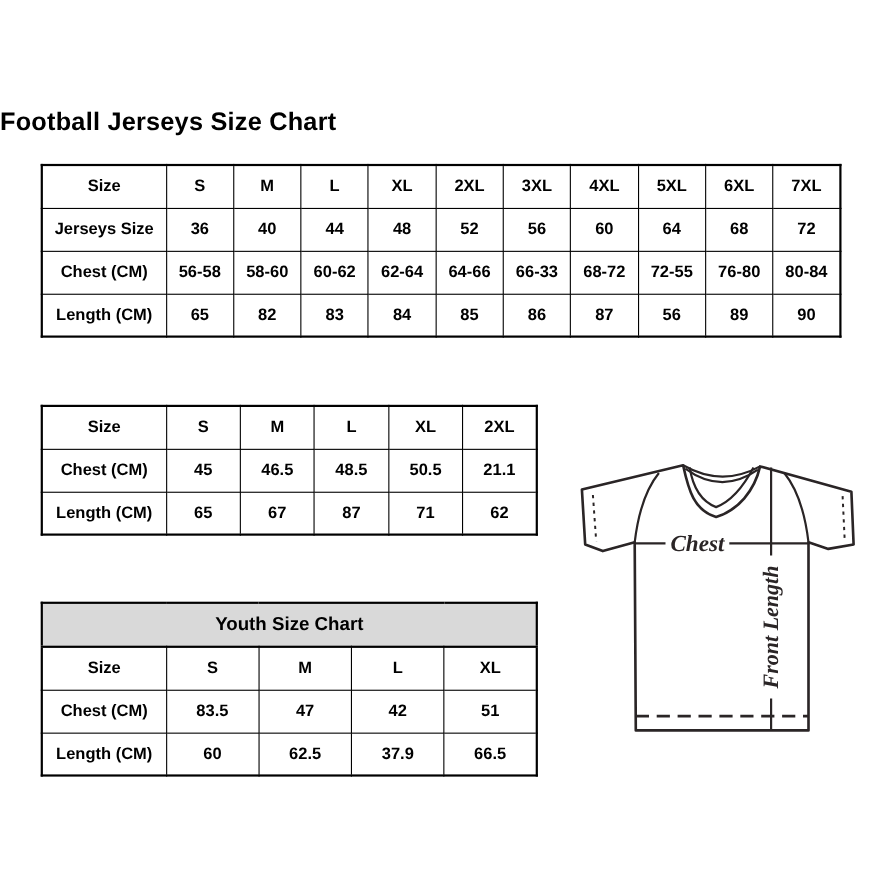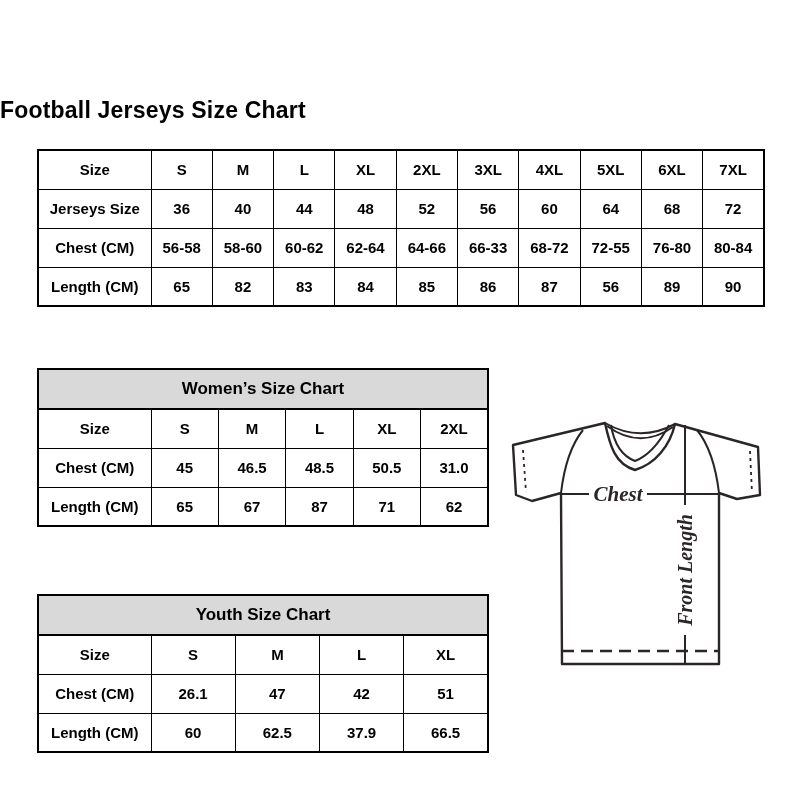--- a/index.html
+++ b/index.html
@@ -20,23 +20,23 @@
   .size-table th, .size-table td {
     border: 1px solid #000; text-align: center; vertical-align: middle;
     color: #000; font-weight: 700; padding: 0; overflow: hidden; white-space: nowrap;
   }
   .size-table th.chart-header {
     background: #d9d9d9; font-size: 17px; height: 40px; border-bottom: 2px solid #000;
   }
   .size-table td { font-size: 15px; height: 39px; }
   .mens   { left: 37px; top: 149px; width: 728px; }
   .womens { left: 37px; top: 368px; width: 452px; }
-  .youth  { left: 37px; top: 547px; width: 452px; margin-top: 47px; }
-
-  .jersey-wrap { position: absolute; left: 507px; top: 416px; width: 256px; height: 250px; }
+  .youth  { left: 37px; top: 547px; width: 452px; }
+
+  .jersey-wrap { position: absolute; left: 523px; top: 416px; width: 256px; height: 250px; }
   .jersey-wrap svg { display: block; width: 256px; height: 250px; }
   .jersey-line { stroke: #2a2526; fill: none; }
   .jersey-label {
     font-family: "Liberation Serif", serif; font-style: italic; font-weight: 700;
     fill: #2a2526;
   }
 </style>
 </head>
 <body>
 
@@ -117,38 +117,35 @@
   <table class="size-table womens">
     <colgroup>
       <col style="width:113px">
       <col>
         <col>
         <col>
         <col>
         <col>
     </colgroup>
     <tbody>
-        <tr>
-      <th class="chart-header" colspan="6">Women’s Size Chart</th>
-    </tr>
     <tr>
       <td>Size</td>
       <td>S</td>
       <td>M</td>
       <td>L</td>
       <td>XL</td>
       <td>2XL</td>
     </tr>
     <tr>
       <td>Chest (CM)</td>
       <td>45</td>
       <td>46.5</td>
       <td>48.5</td>
       <td>50.5</td>
-      <td>31.0</td>
+      <td>21.1</td>
     </tr>
     <tr>
       <td>Length (CM)</td>
       <td>65</td>
       <td>67</td>
       <td>87</td>
       <td>71</td>
       <td>62</td>
     </tr>
   </tbody>
@@ -168,21 +165,21 @@
     </tr>
     <tr>
       <td>Size</td>
       <td>S</td>
       <td>M</td>
       <td>L</td>
       <td>XL</td>
     </tr>
     <tr>
       <td>Chest (CM)</td>
-      <td>26.1</td>
+      <td>83.5</td>
       <td>47</td>
       <td>42</td>
       <td>51</td>
     </tr>
     <tr>
       <td>Length (CM)</td>
       <td>60</td>
       <td>62.5</td>
       <td>37.9</td>
       <td>66.5</td>

